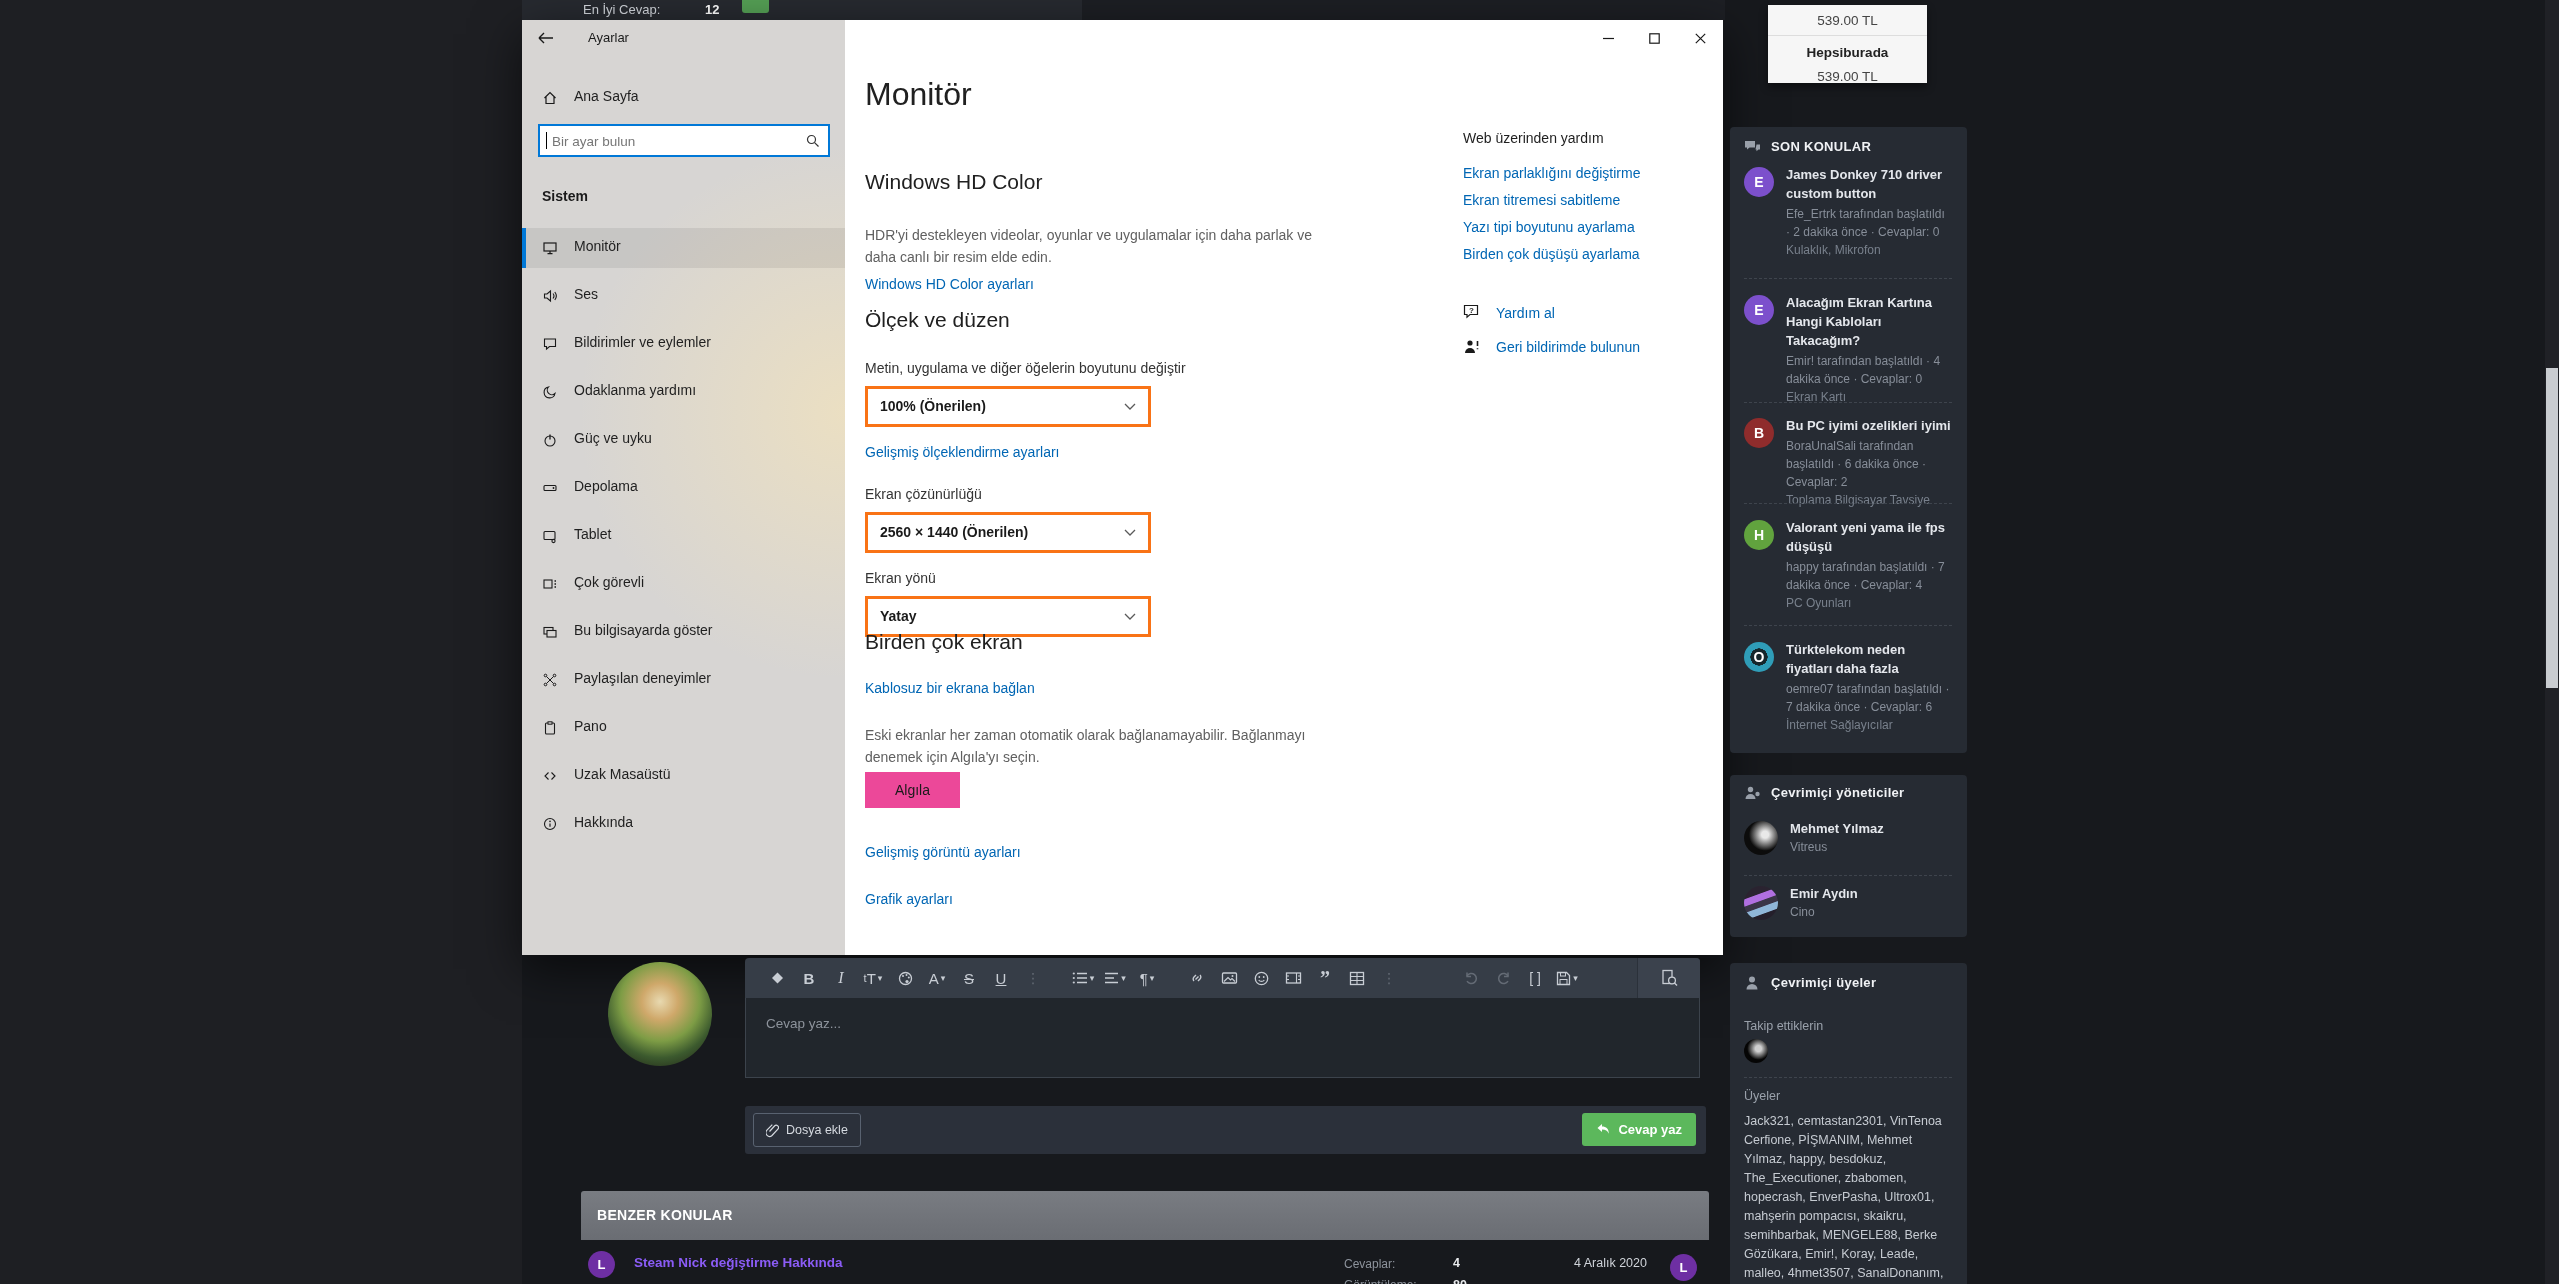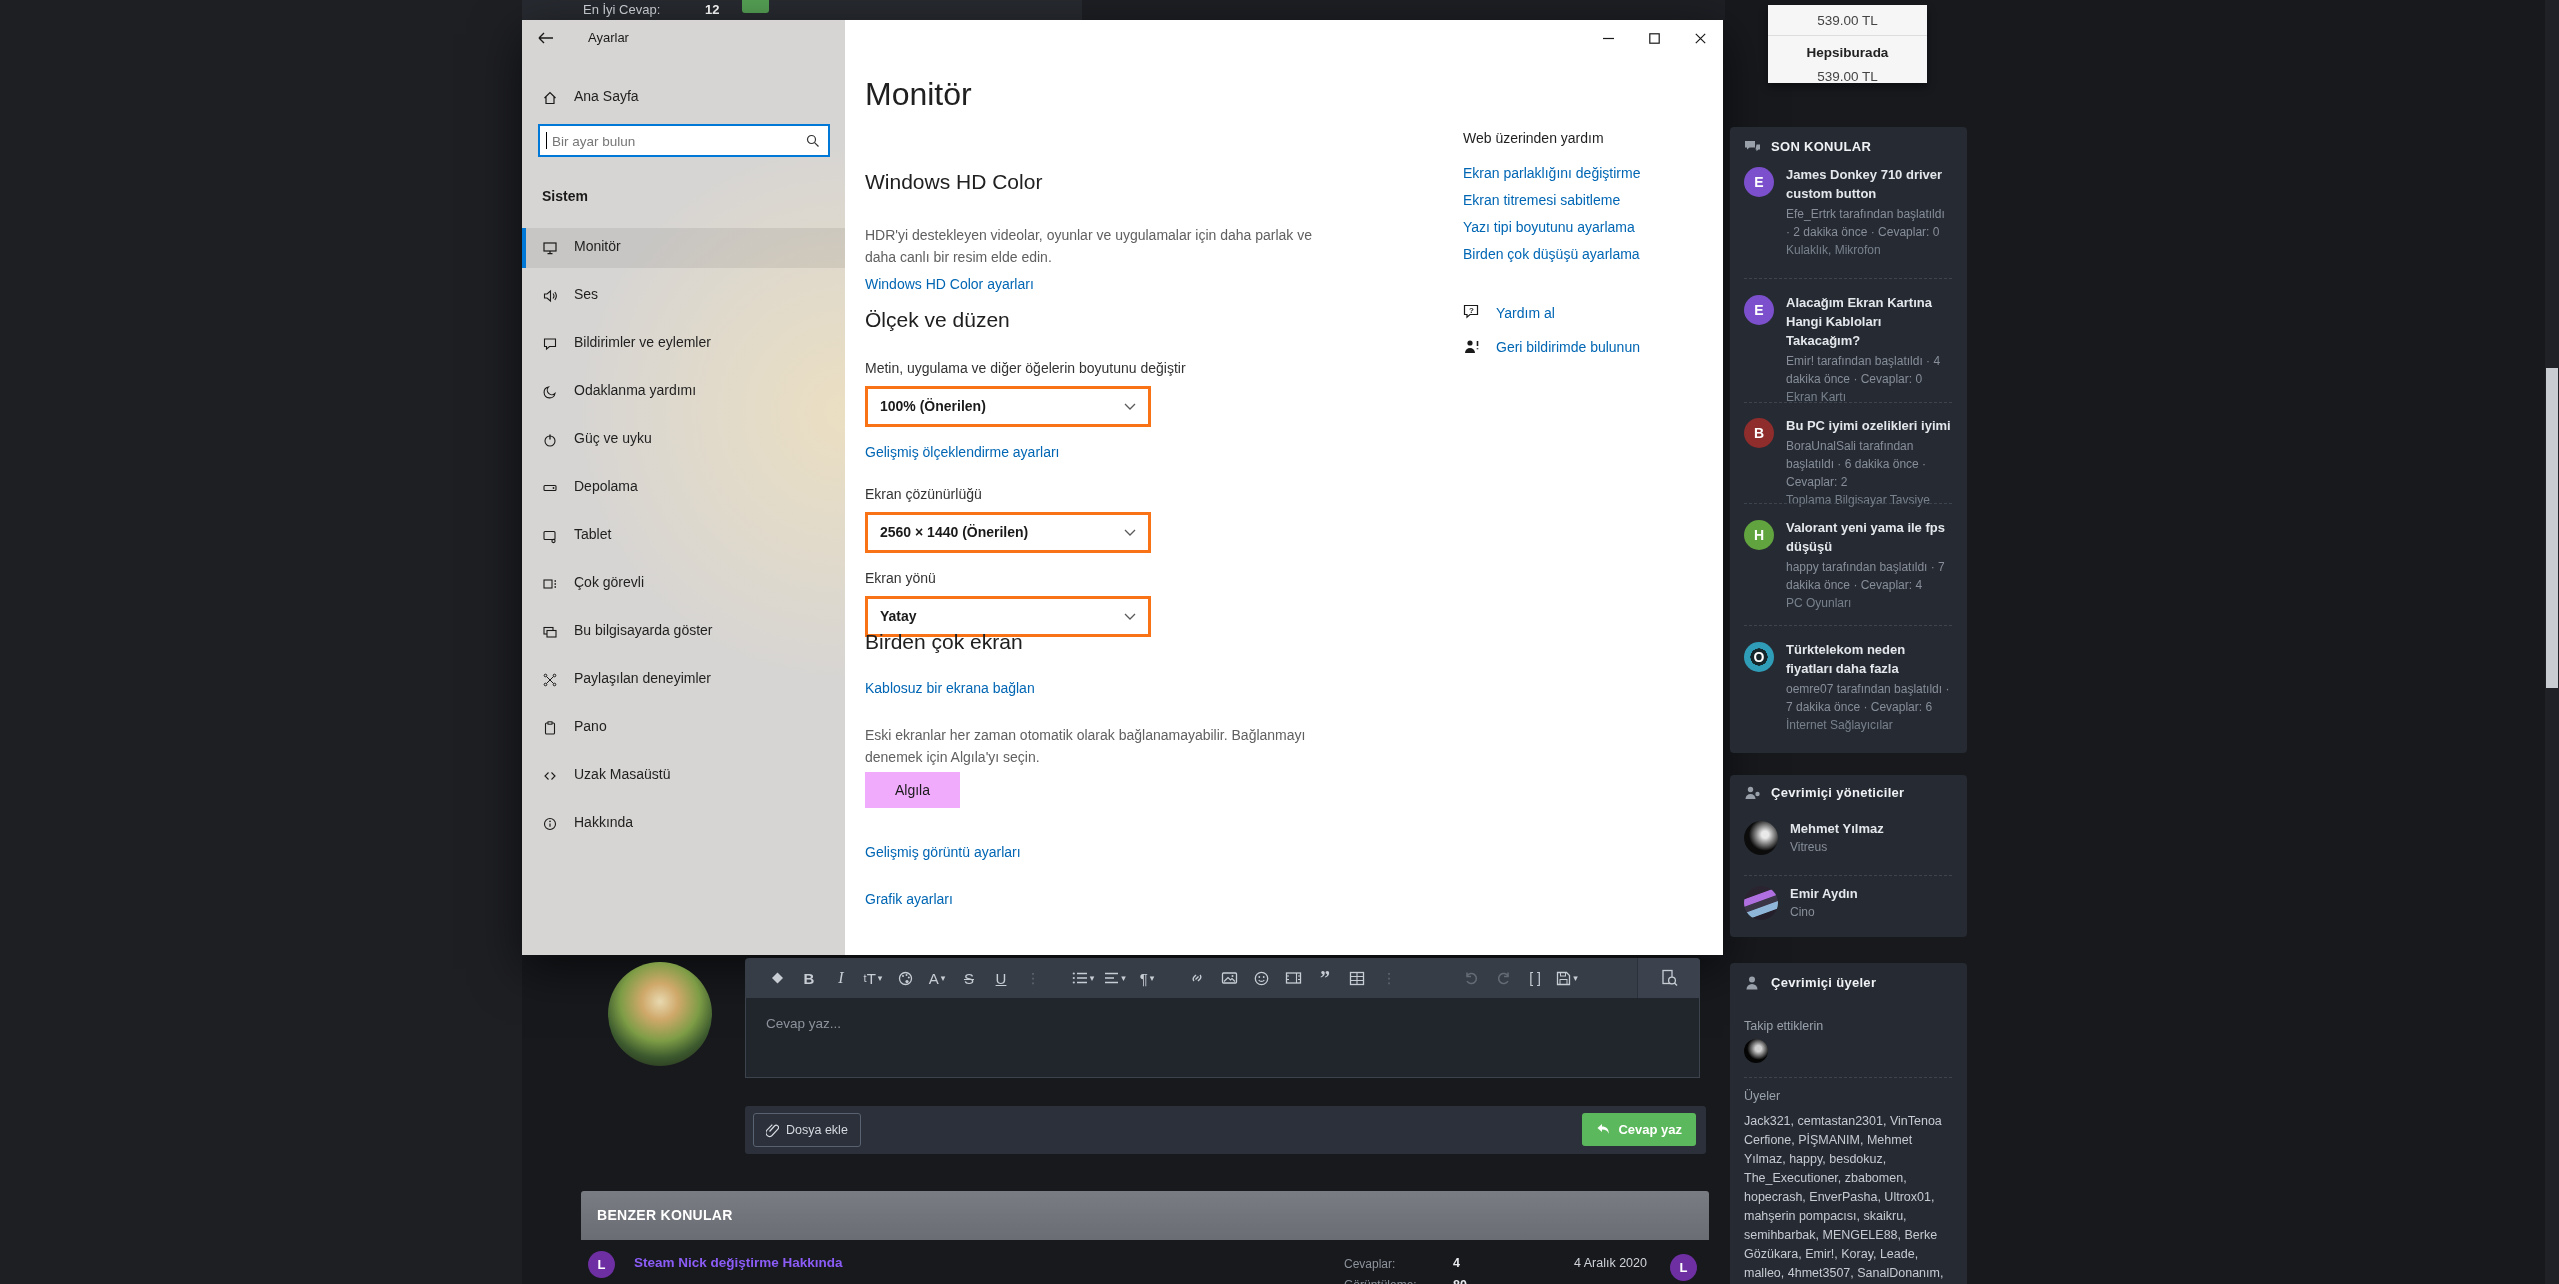--- a/index.html
+++ b/index.html
@@ -31,21 +31,21 @@
   .mag{position:absolute;right:7px;top:7px;width:16px;height:16px;}
   .sec-hdr{left:20px;top:168px;font-size:14px;font-weight:bold;}
   .h1{font-size:32px;font-weight:300;color:#202020;}
   .h2{font-size:21px;font-weight:400;color:#202020;}
   .body-txt{font-size:14px;line-height:22px;color:#606060;}
   .lbl{font-size:14px;color:#333;}
   .lnk{font-size:14px;color:#0066b4;cursor:pointer;white-space:nowrap;}
   .dd{width:280px;height:35px;border:3px solid #f97316;background:#fff;font-weight:bold;}
   .dd .val{position:absolute;left:12px;top:9px;font-size:14px;color:#1a1a1a;}
   .dd .chev{position:absolute;right:12px;top:14px;}
-  .btn-gray{width:95px;height:36px;background:#f0abfc;font-size:14px;color:#1a1a1a;text-align:center;line-height:36px;cursor:pointer;}
+  .btn-gray{width:95px;height:36px;background:#ec4899;font-size:14px;color:#1a1a1a;text-align:center;line-height:36px;cursor:pointer;}
   .wc{position:absolute;top:0;width:45px;height:36px;text-align:center;padding-top:13px;box-sizing:border-box;cursor:pointer;}
   .help-hdr{font-size:14px;color:#1f1f1f;}
   .help-links div{line-height:27px;}
   
   .price{left:1768px;top:5px;width:159px;height:78px;background:#f6f6f6;box-shadow:0 4px 8px rgba(0,0,0,.45);font-size:13.5px;color:#444;text-align:center;}
   .price .p1{position:absolute;left:0;top:8px;width:159px;}
   .price .div{position:absolute;left:0;top:30px;width:159px;border-top:1px solid #ddd;}
   .price .store{position:absolute;left:0;top:40px;width:159px;font-weight:bold;color:#222;}
   .price .p2{position:absolute;left:0;top:64px;width:159px;}
   .card{background:#262b33;border-radius:4px;}

